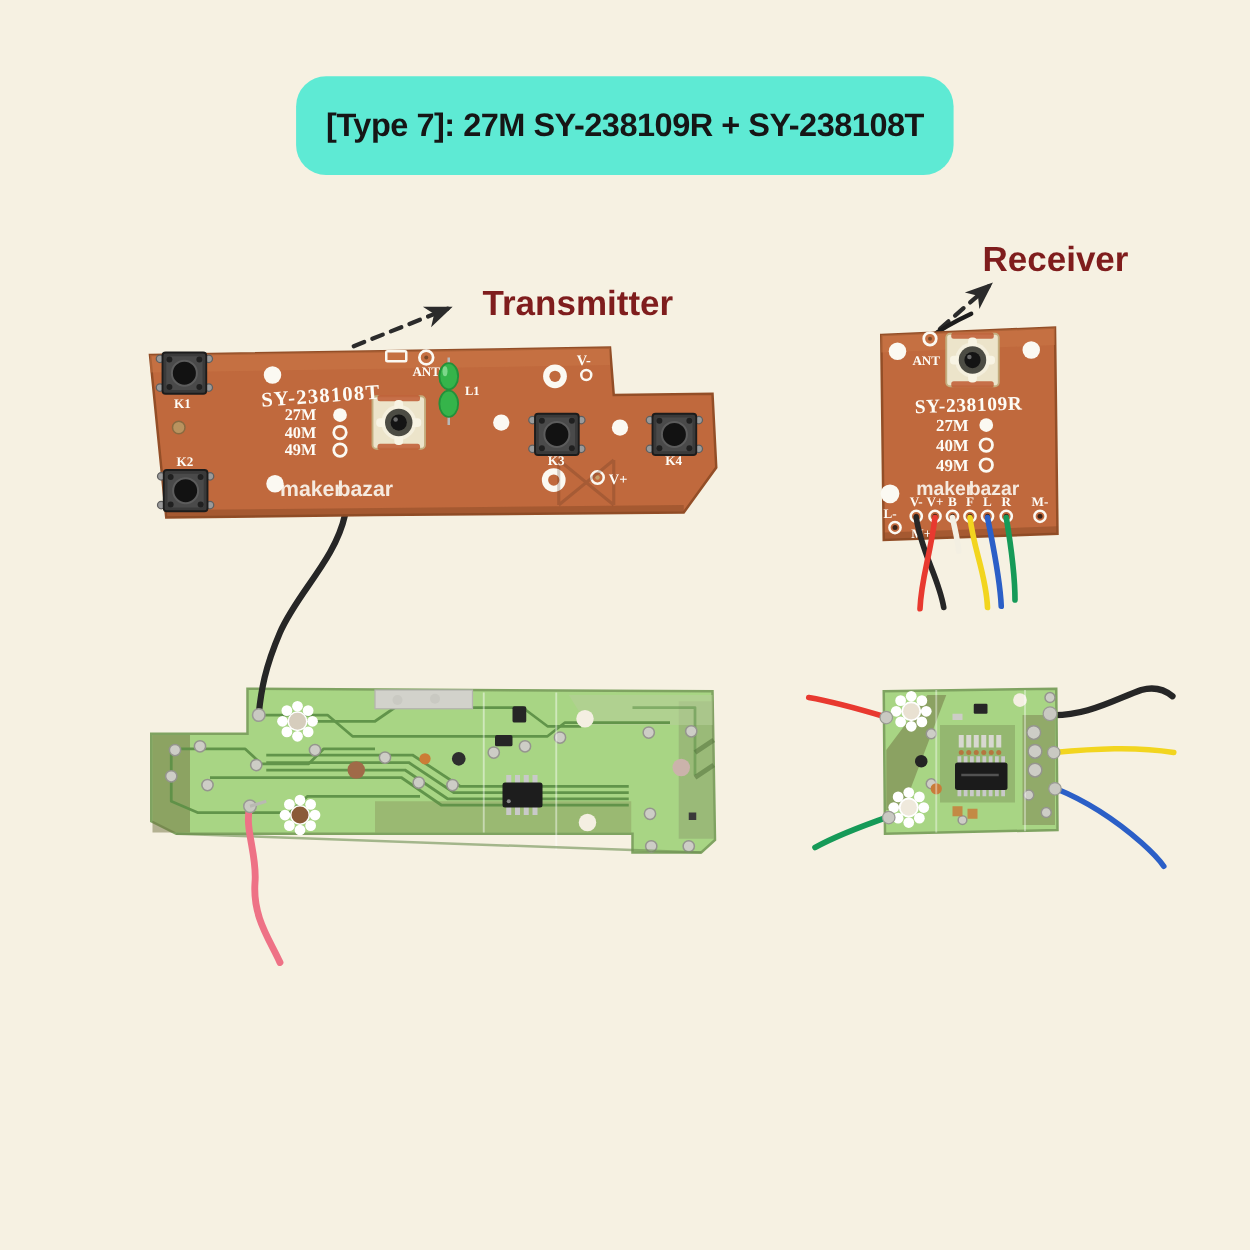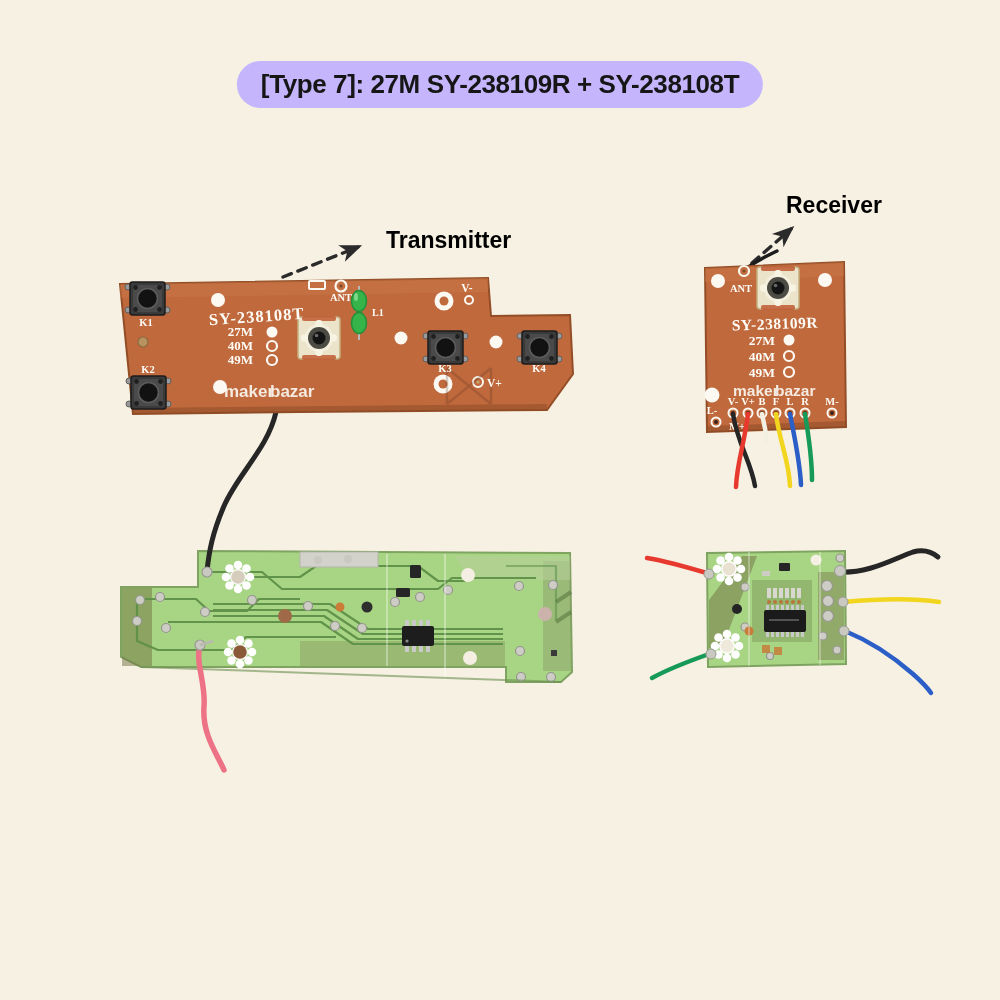--- a/index.html
+++ b/index.html
@@ -1,25 +1,25 @@
 <!DOCTYPE html>
 <html><head>
 <meta charset="utf-8">
 <style>
   html,body{margin:0;padding:0;}
   body{width:1000px;height:1000px;overflow:hidden;background:#f6f1e2;
        font-family:"Liberation Sans",sans-serif;position:relative;}
   .stage{position:absolute;inset:0;}
   .title-pill{
     position:absolute;top:61px;left:50%;transform:translateX(-50%);
-    background:#c4b5fd;color:#161616;border-radius:24px;
-    padding:8px 24px;font-size:26px;font-weight:bold;letter-spacing:-0.4px;
+    background:#5eead4;color:#161616;border-radius:24px;
+    padding:24px 24px;font-size:26px;font-weight:bold;letter-spacing:-0.4px;
     white-space:nowrap;}
   .callout{
-    position:absolute;color:#000000;font-size:23px;font-weight:bold;
+    position:absolute;color:#7f1d1d;font-size:28px;font-weight:bold;
     white-space:nowrap;}
   .callout.tx{left:374px;top:227px;margin-left:12px;}
   .callout.rx{left:786px;top:192px;}
   svg{position:absolute;left:0;top:0;}
   text{font-family:"Liberation Serif",serif;fill:#fdfcf6;font-weight:bold;}
   .wm-sans{font-family:"Liberation Sans",sans-serif;}
 </style>
 </head>
 <body>
 

